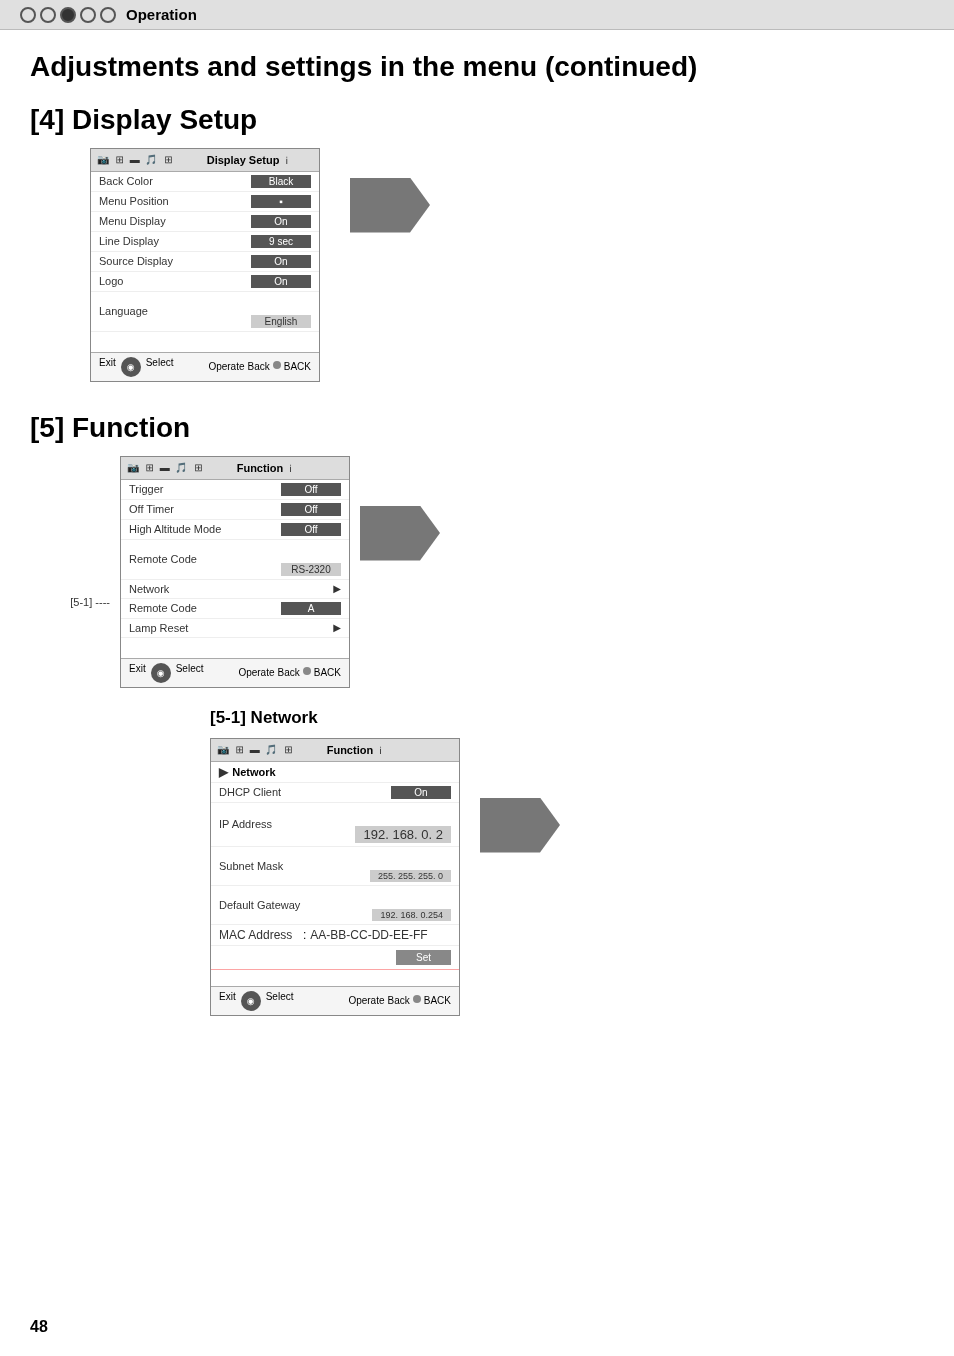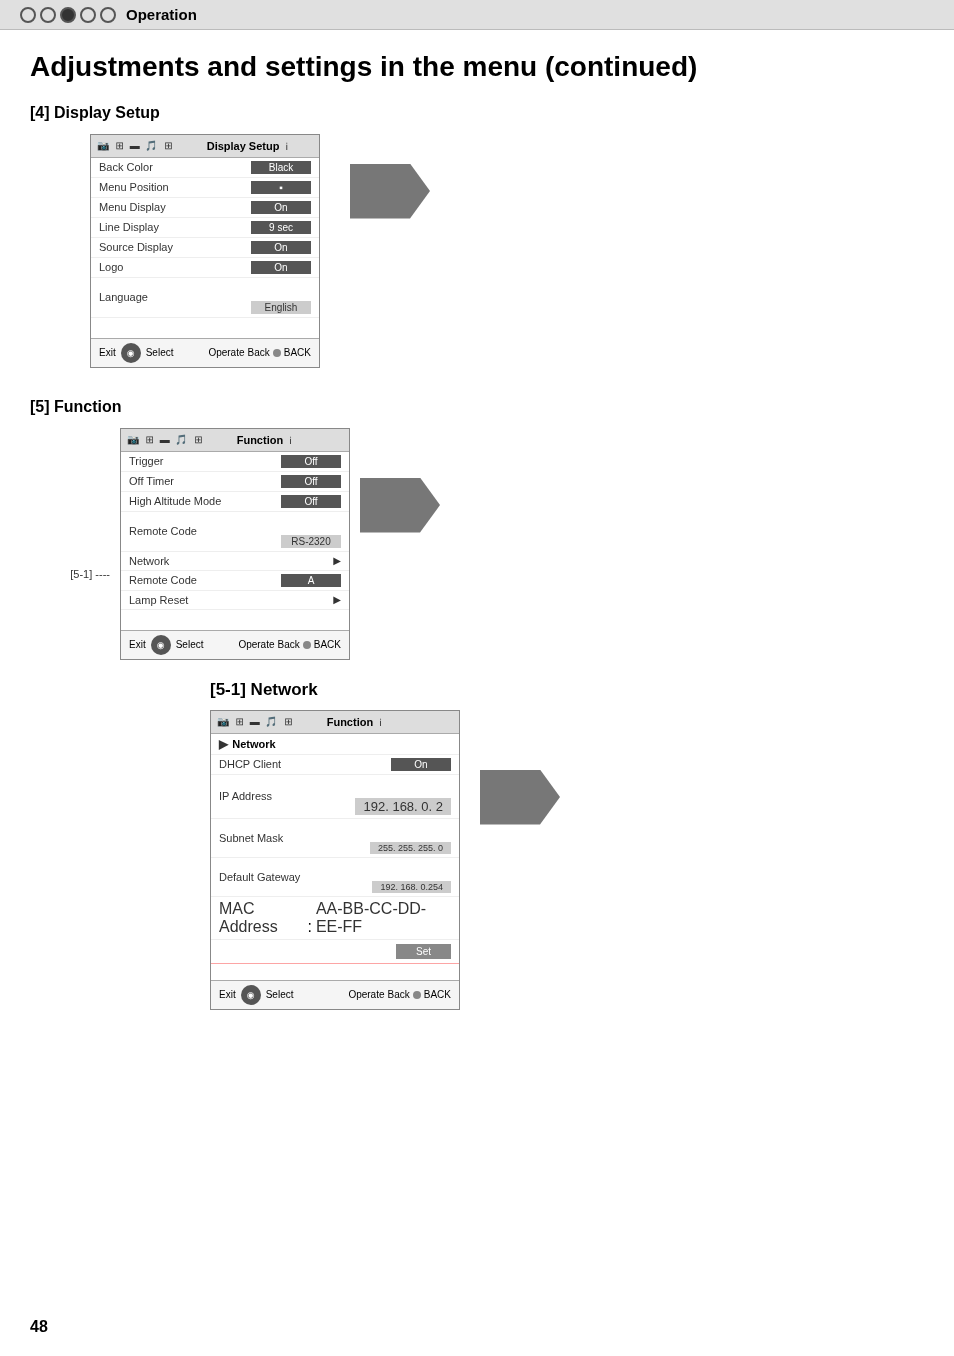--- a/index.html
+++ b/index.html
@@ -52,21 +52,21 @@
       font-weight: bold;
       margin-bottom: 20px;
       line-height: 1.2;
     }
 
     
     .section {
       margin-bottom: 30px;
     }
     .section-title {
-      font-size: 16px;
+      font-size: 28px;
       font-weight: bold;
       margin-bottom: 12px;
     }
 
     
     .menu-box {
       border: 1px solid #888;
       width: 230px;
       background: #fff;
       font-size: 12px;
@@ -120,21 +120,21 @@
       display: flex;
       align-items: center;
       justify-content: space-between;
       padding: 4px 8px;
       border-top: 1px solid #aaa;
       background: #f5f5f5;
       font-size: 10px;
     }
     .menu-footer .left, .menu-footer .right {
       display: flex;
-      align-items: center;
+      align-items: flex-start;
       gap: 3px;
     }
     .dot {
       width: 8px; height: 8px;
       border-radius: 50%;
       background: #888;
       display: inline-block;
     }
     .operate-circle {
       width: 20px; height: 20px;
@@ -207,21 +207,21 @@
       font-size: 12px;
       color: #333;
     }
 
     
     .mac-row {
       display: flex;
       align-items: flex-end;
       padding: 3px 8px;
       border-bottom: 1px solid #eee;
-      font-size: 16px;
+      font-size: 12px;
     }
     .mac-label { min-width: 80px; color: #333; }
     .mac-colon { margin: 0 4px; }
     .mac-value { color: #333; }
 
     
     .set-row {
       display: flex;
       justify-content: flex-end;
       padding: 4px 8px;

